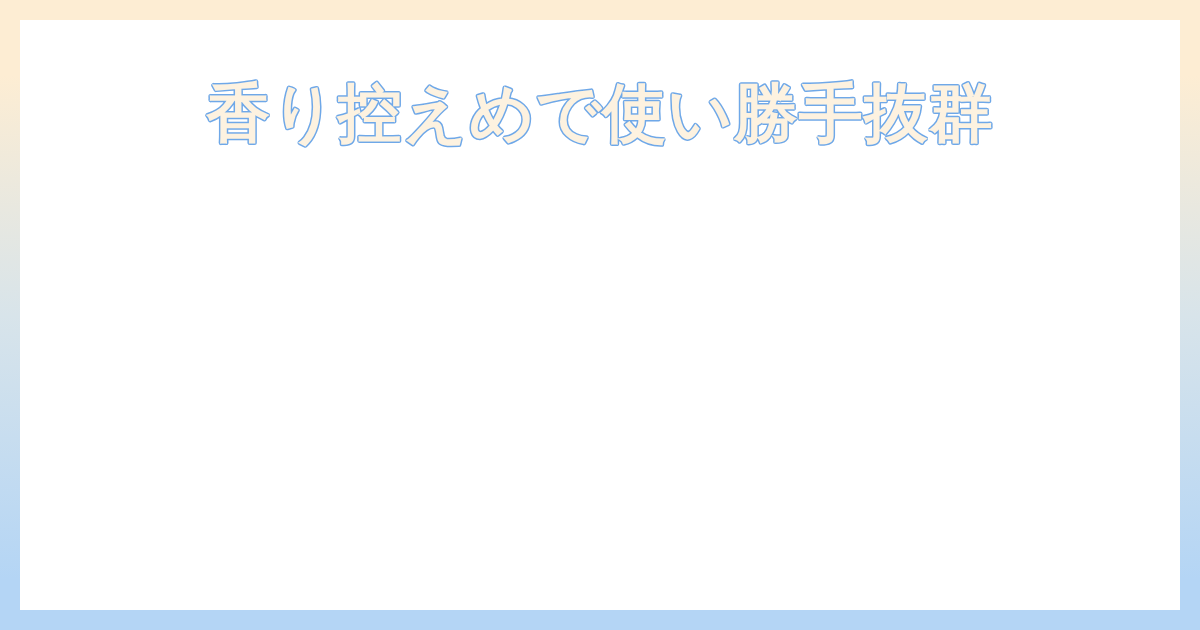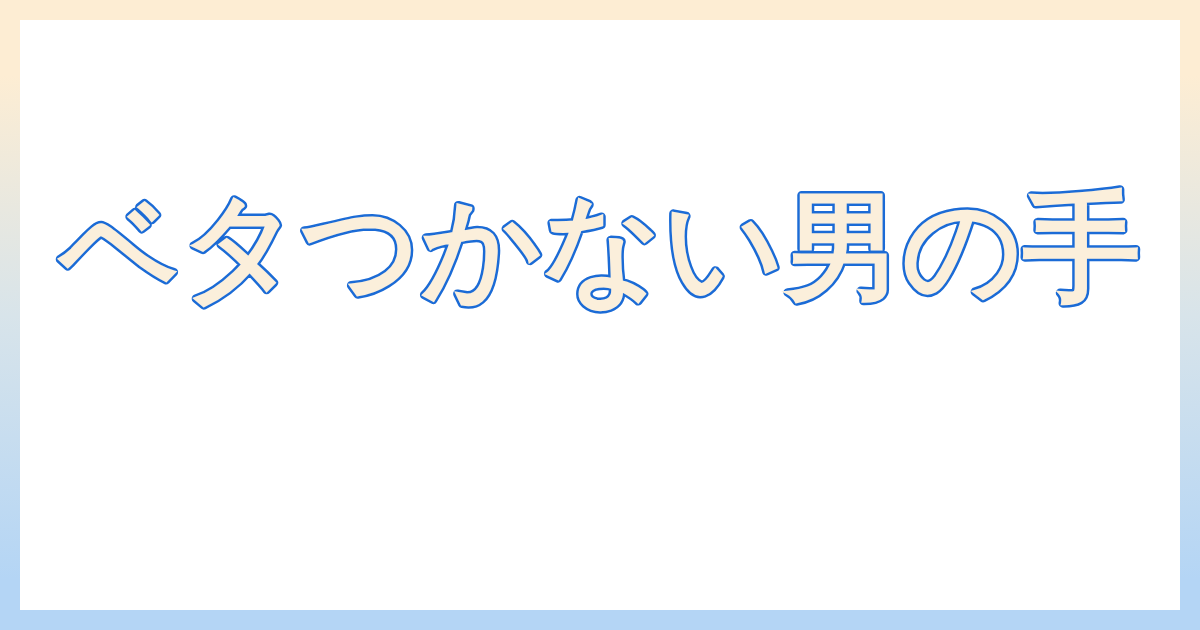--- a/index.html
+++ b/index.html
@@ -112,24 +112,24 @@
 </style>
 </head>
 <body>
 
 <div id="poster-frame" style="background: linear-gradient(rgb(253, 237, 211) 0%, rgb(253, 237, 211) 12%, rgb(216, 228, 234) 50%, rgb(180, 213, 245) 92%, rgb(180, 213, 245) 100%);">
 
   <div id="poster-card" style="background: rgb(255, 255, 255);">
 
     <div id="text-stack">
 
-      <div id="title-row">
-        <svg class="headline-svg" width="1160" height="160" viewBox="0 0 1160 160">
-          <text id="title-text" class="headline-text" x="580" y="82" style="fill: rgb(251, 239, 219); stroke: rgb(27, 107, 214); stroke-width: 5px; font-size: 118px;">ベタつかない男の手</text>
+
+      <div id="subtitle-row">
+        <svg class="headline-svg" width="1160" height="92" viewBox="0 0 1160 92">
+          <text id="subtitle-text" class="headline-text" x="580" y="47" style="fill: rgb(253, 242, 224); stroke: rgb(111, 168, 232); stroke-width: 3px; font-size: 64px;">香り控えめで使い勝手抜群</text>
         </svg>
       </div>
-
 
       <div id="spacer-bottom"></div>
 
     </div>
   </div>
 </div>
 
 </body></html>

